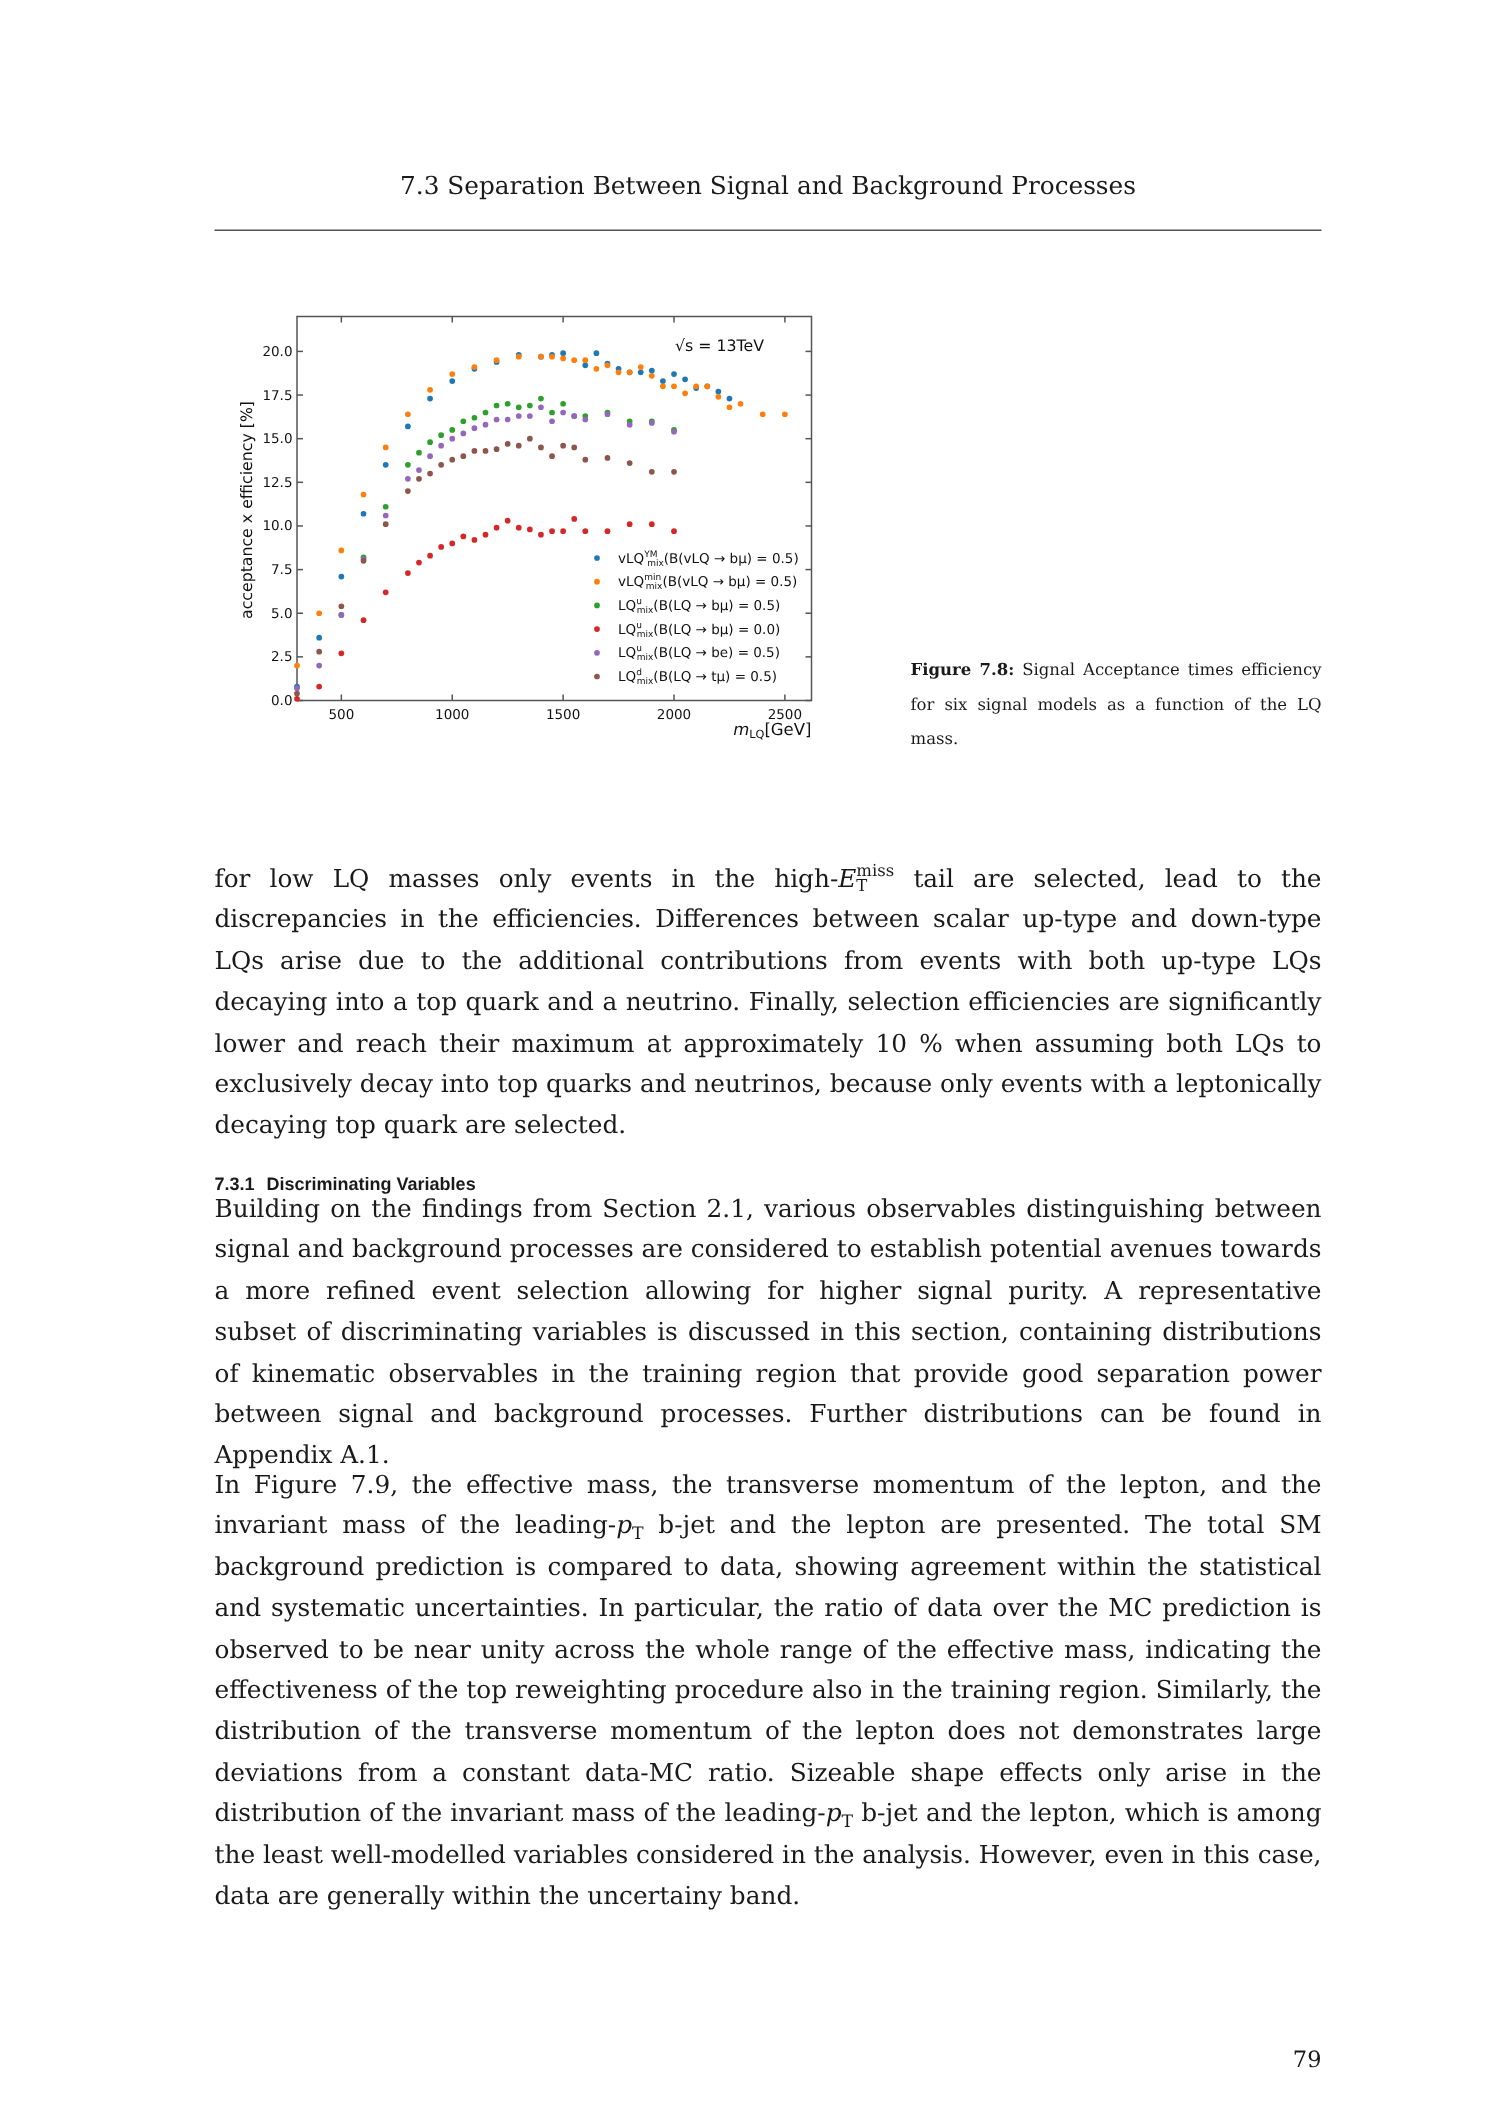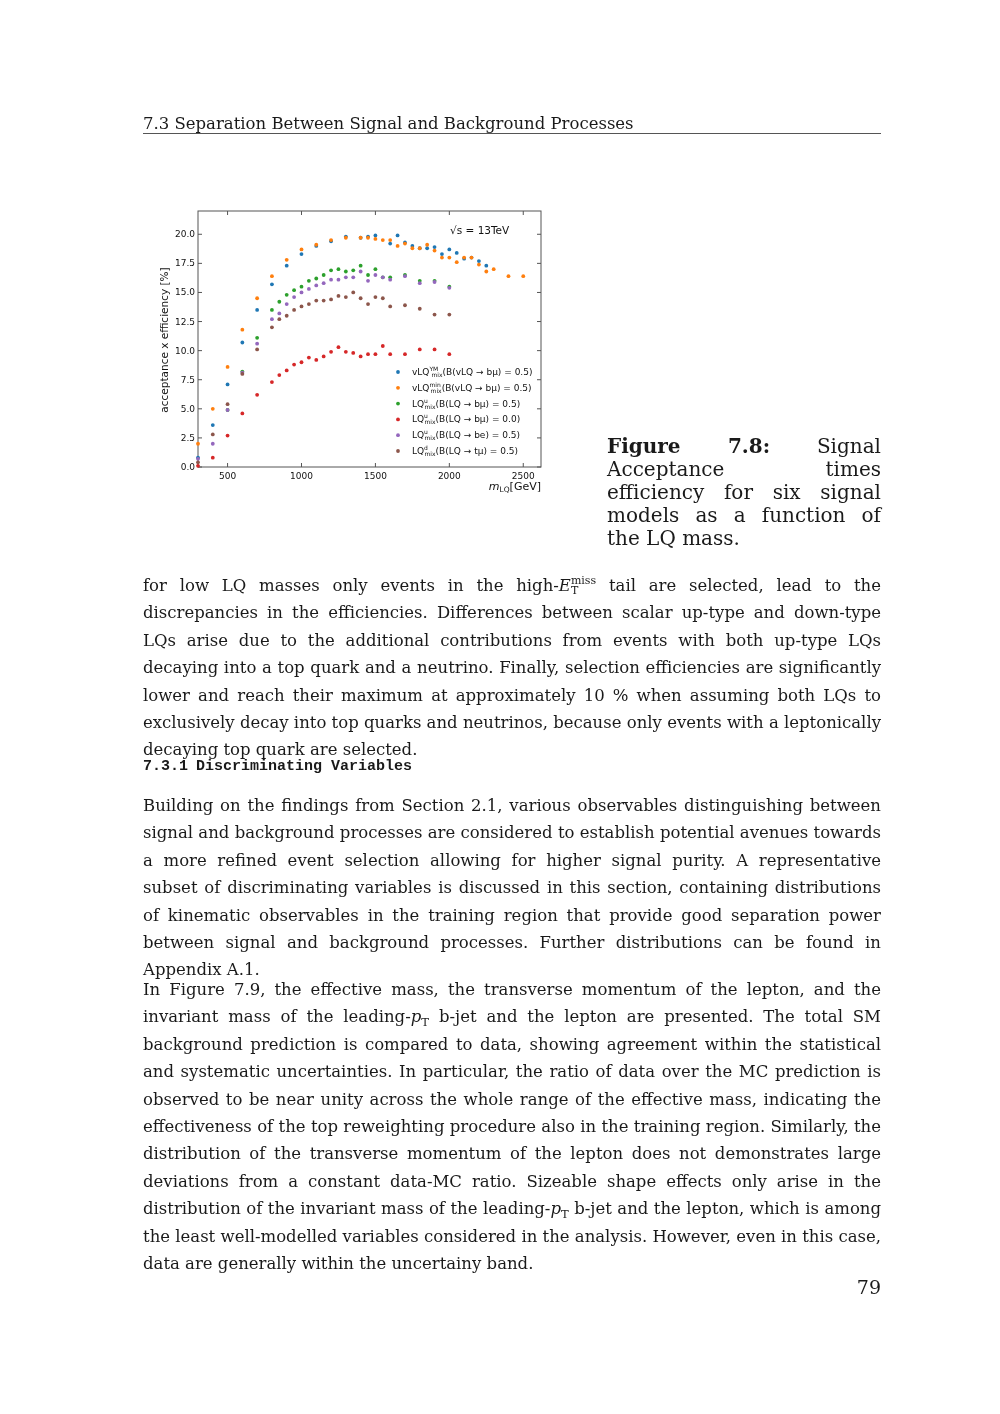--- a/index.html
+++ b/index.html
@@ -1,33 +1,33 @@
 <!DOCTYPE html>
 <html><head>
 <meta charset="utf-8">
 <style>
   html, body { margin: 0; padding: 0; background: #ffffff; }
   body { width: 1000px; height: 1414px; position: relative; overflow: hidden;
          font-family: "DejaVu Serif", "Liberation Serif", serif; color: #1a1a1a; }
-  .running-head { position: absolute; left: 143px; top: 114px; width: 738px; text-align: left;
-                  font-size: 16.5px; padding-bottom: 0; border-bottom: 1px solid #555; }
+  .running-head { position: absolute; left: 143px; top: 114px; width: 738px; text-align: center;
+                  font-size: 16.5px; padding-bottom: 20px; border-bottom: 1px solid #555; }
   .figure-wrap { position: absolute; left: 150px; top: 200px; width: 410px; height: 310px; }
   .figure-wrap svg { width: 410px; height: 310px; display: block; }
-  .caption { position: absolute; left: 607px; top: 435px; width: 274px; font-size: 20px; line-height: 23px;
+  .caption { position: absolute; left: 607px; top: 435px; width: 274px; font-size: 11px; line-height: 23px;
              text-align: justify; }
   .caption b { font-weight: bold; }
   .para { position: absolute; left: 143px; width: 738px; font-size: 16.5px; line-height: 27.4px;
           text-align: justify; }
   .p1 { top: 572px; }
   .p2 { top: 792px; }
   .p3 { top: 976px; }
-  .section-title { position: absolute; left: 143px; top: 758px; font-family: Liberation Mono, monospace;
-                   font-weight: bold; font-size: 15px; }
+  .section-title { position: absolute; left: 143px; top: 782px; font-family: Liberation Sans, sans-serif;
+                   font-weight: bold; font-size: 12px; }
   .section-title .num { margin-right: 8px; }
-  .page-number { position: absolute; right: 119px; top: 1276px; font-size: 19px; }
+  .page-number { position: absolute; right: 119px; top: 1364px; font-size: 15px; }
   sub, sup { font-size: 70%; line-height: 0; }
   .ax text { font-family: "DejaVu Sans", "Liberation Sans", sans-serif; }
 </style>
 </head>
 <body>
 
 <div class="running-head">7.3 Separation Between Signal and Background Processes</div>
 
 <div class="figure-wrap">
   <svg id="chart" class="ax" viewBox="0 0 410 310">

